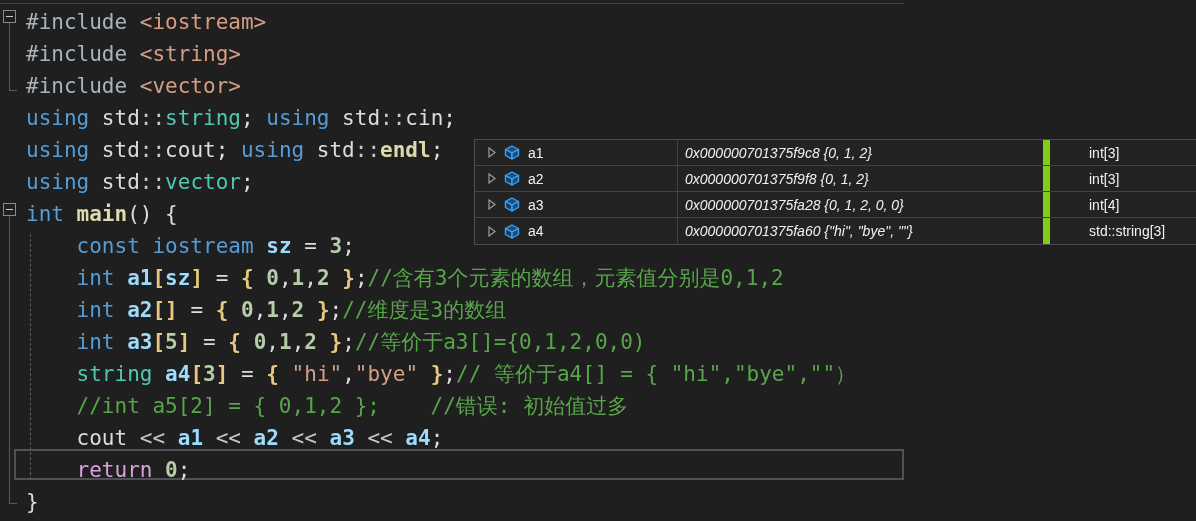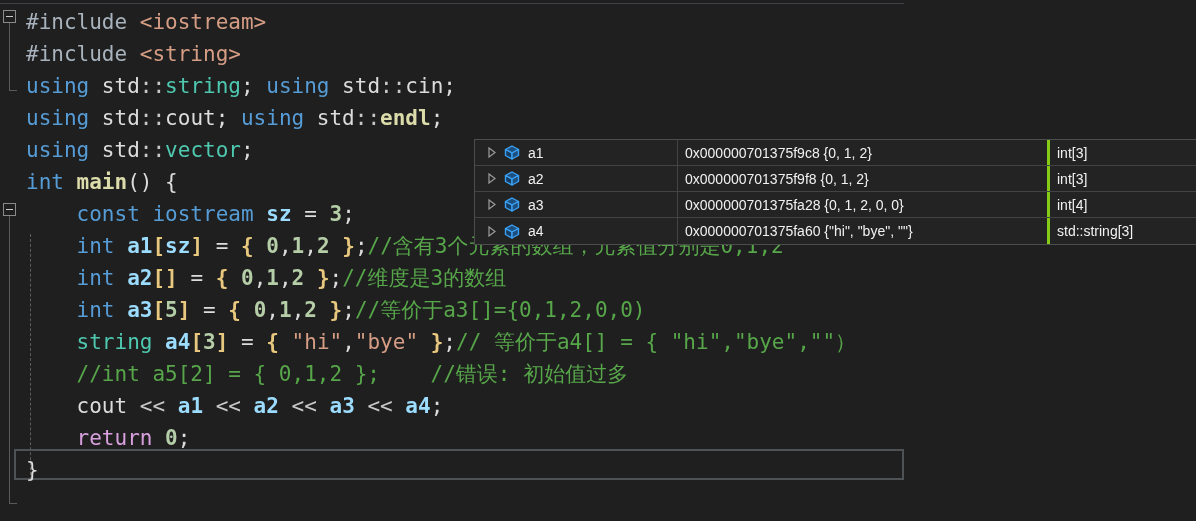--- a/index.html
+++ b/index.html
@@ -34,22 +34,22 @@
   .t-pun {color:var(--c-pun);text-align:right;}
   .t-op  {color:var(--c-op);}
   .t-brk {color:var(--c-brk);font-weight:bold;}
   
   #datatip{position:absolute;left:474px;top:139px;width:722px;height:106px;z-index:5;
     box-sizing:border-box;background:#232324;border:1px solid #4d4d4d;border-right:none;}
   .tip-row{display:grid;grid-template-columns:203px 372px 1fr;height:26px;border-bottom:1px solid #434346;box-sizing:border-box;}
   .tip-row:last-child{border-bottom:none;}
   .tip-cell{display:flex;align-items:center;color:#f1f1f1;font-size:14px;overflow:hidden;white-space:nowrap;}
   .cell-name{padding-left:13px;border-right:1px solid #434346;gap:7px;}
-  .cell-value{padding-left:7px;border-right:3px solid #84cc16;}
-  .cell-type{padding-left:7px;}
+  .cell-value{padding-left:7px;border-right:7px solid #84cc16;font-style:italic;}
+  .cell-type{padding-left:7px;margin-left:32px;}
   .arr{flex:0 0 auto;display:inline-block;}
   .boxicon{flex:0 0 auto;display:inline-block;}
 </style>
 </head>
 <body>
 
 <div id="screen">
   <div class="top-border"></div>
 
   <div class="fold-box" style="left:3px;top:10px;"></div>
@@ -58,20 +58,21 @@
   <div class="fold-box" style="left:3px;top:203px;"></div>
   <div class="fold-line" style="left:9px;top:216px;height:288px;"></div>
   <div class="fold-foot" style="left:9px;top:503px;width:8px;"></div>
 
   <div class="indent-guide"></div>
   <div class="cur-line"></div>
 
   <div id="code">
       <div class="line"><span class="t-pre">#include </span><span class="t-str">&lt;iostream&gt;</span></div>
       <div class="line"><span class="t-pre">#include </span><span class="t-str">&lt;string&gt;</span></div>
+      <div class="line"><span class="t-pre">#include </span><span class="t-str">&lt;vector&gt;</span></div>
       <div class="line"><span class="t-kw">using</span><span class="t-pun"> std</span><span class="t-op">::</span><span class="t-type">string</span><span class="t-pun">; </span><span class="t-kw">using</span><span class="t-pun"> std</span><span class="t-op">::</span><span class="t-pun">cin</span><span class="t-pun">;</span></div>
       <div class="line"><span class="t-kw">using</span><span class="t-pun"> std</span><span class="t-op">::</span><span class="t-pun">cout</span><span class="t-pun">; </span><span class="t-kw">using</span><span class="t-pun"> std</span><span class="t-op">::</span><span class="t-fn">endl</span><span class="t-pun">;</span></div>
       <div class="line"><span class="t-kw">using</span><span class="t-pun"> std</span><span class="t-op">::</span><span class="t-type">vector</span><span class="t-pun">;</span></div>
       <div class="line"><span class="t-kw">int </span><span class="t-fn">main</span><span class="t-pun">() {</span></div>
       <div class="line"><span class="t-pun">    </span><span class="t-kw">const iostream </span><span class="t-var">sz</span><span class="t-pun"> = </span><span class="t-num">3</span><span class="t-pun">;</span></div>
       <div class="line"><span class="t-pun">    </span><span class="t-kw">int </span><span class="t-var">a1</span><span class="t-brk">[</span><span class="t-var">sz</span><span class="t-brk">]</span><span class="t-pun"> = </span><span class="t-brk">{ </span><span class="t-num">0</span><span class="t-pun">,</span><span class="t-num">1</span><span class="t-pun">,</span><span class="t-num">2</span><span class="t-brk"> }</span><span class="t-pun">;</span><span class="t-com">//含有3个元素的数组，元素值分别是0,1,2</span></div>
       <div class="line"><span class="t-pun">    </span><span class="t-kw">int </span><span class="t-var">a2</span><span class="t-brk">[]</span><span class="t-pun"> = </span><span class="t-brk">{ </span><span class="t-num">0</span><span class="t-pun">,</span><span class="t-num">1</span><span class="t-pun">,</span><span class="t-num">2</span><span class="t-brk"> }</span><span class="t-pun">;</span><span class="t-com">//维度是3的数组</span></div>
       <div class="line"><span class="t-pun">    </span><span class="t-kw">int </span><span class="t-var">a3</span><span class="t-brk">[</span><span class="t-num">5</span><span class="t-brk">]</span><span class="t-pun"> = </span><span class="t-brk">{ </span><span class="t-num">0</span><span class="t-pun">,</span><span class="t-num">1</span><span class="t-pun">,</span><span class="t-num">2</span><span class="t-brk"> }</span><span class="t-pun">;</span><span class="t-com">//等价于a3[]={0,1,2,0,0)</span></div>
       <div class="line"><span class="t-pun">    </span><span class="t-type">string </span><span class="t-var">a4</span><span class="t-brk">[</span><span class="t-num">3</span><span class="t-brk">]</span><span class="t-pun"> = </span><span class="t-brk">{ </span><span class="t-str">"hi"</span><span class="t-pun">,</span><span class="t-str">"bye"</span><span class="t-brk"> }</span><span class="t-pun">;</span><span class="t-com">// 等价于a4[] = { "hi","bye",""）</span></div>
       <div class="line"><span class="t-pun">    </span><span class="t-com">//int a5[2] = { 0,1,2 };    //错误: 初始值过多</span></div>

